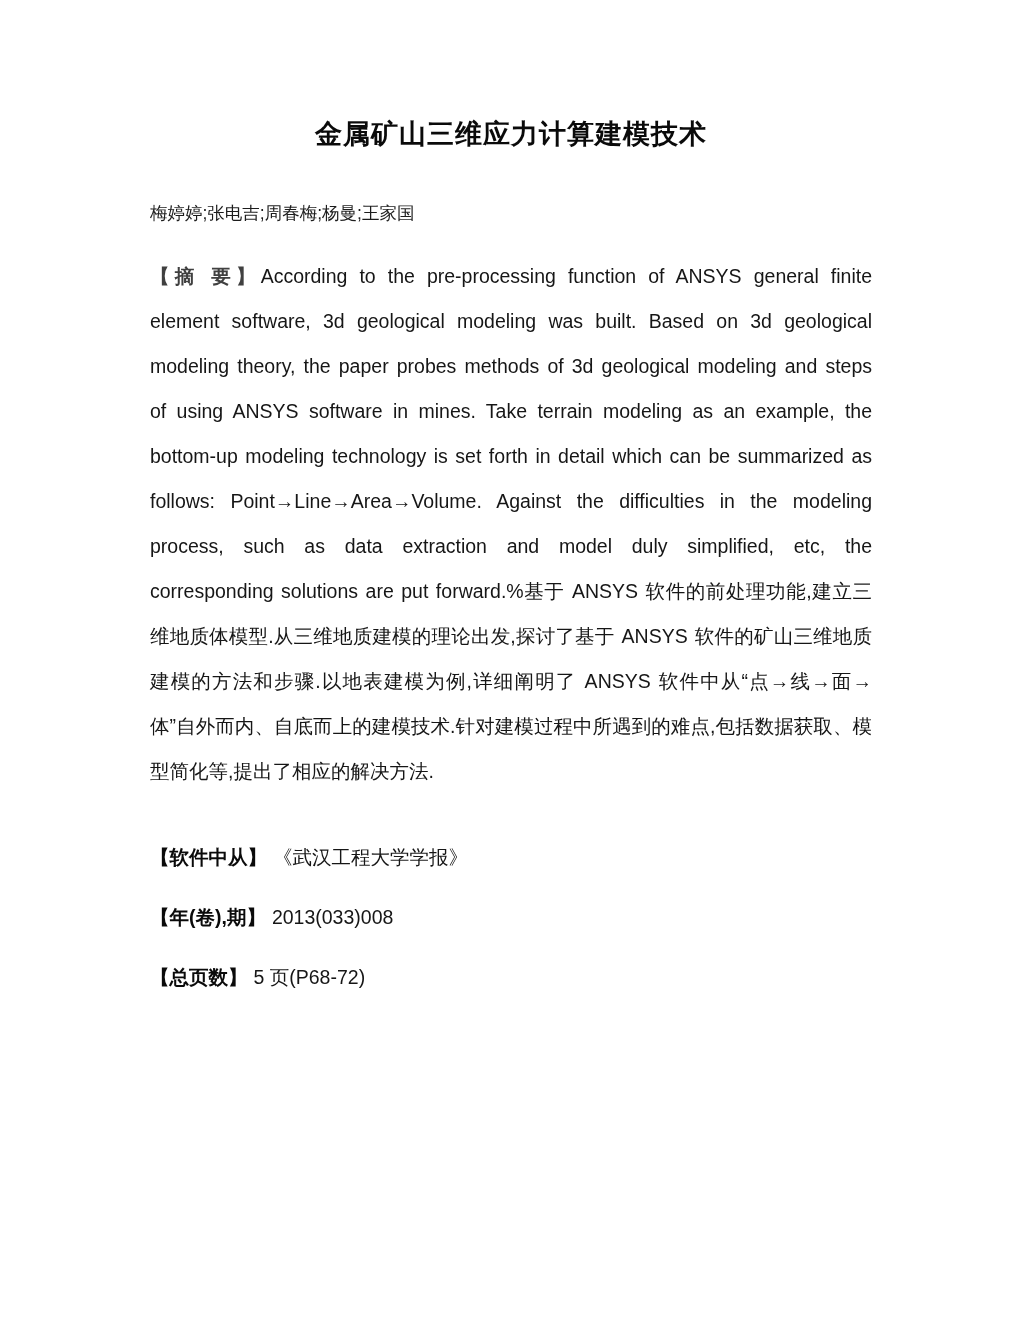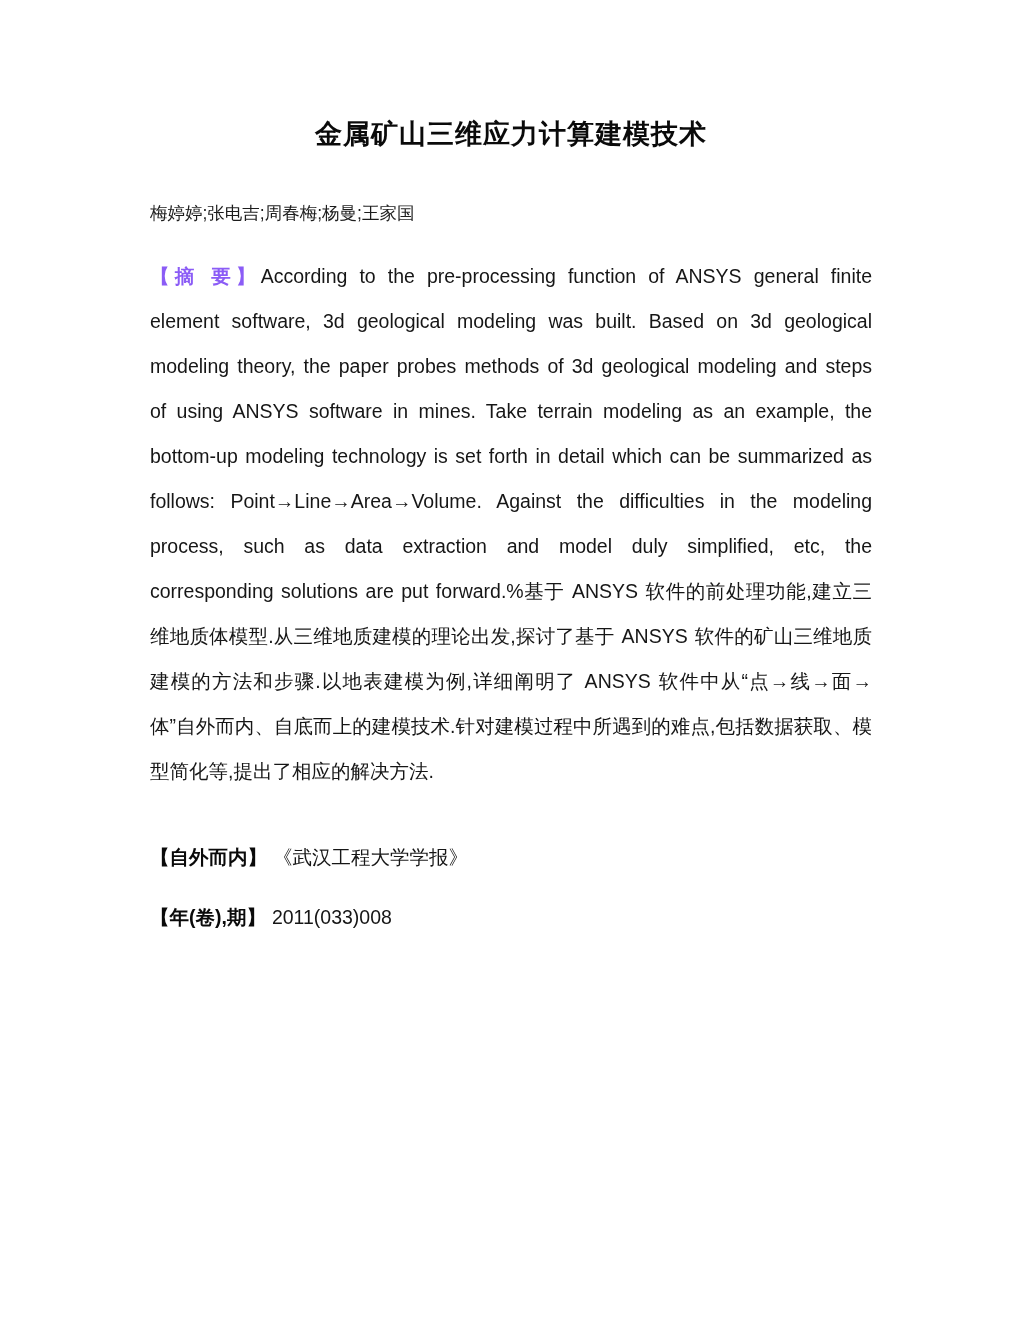--- a/index.html
+++ b/index.html
@@ -37,21 +37,21 @@
   .abstract-paragraph {
     margin: 30px 0 0 0;
     font-size: 19.5px;
     line-height: 45px;
     text-align: justify;
     color: #161616;
     word-spacing: 1.5px;
   }
   .abstract-label {
     font-weight: 700;
-    color: #8b5cf6;
+    color: #404040;
   }
   .meta-block {
     margin-top: 50px;
   }
   .meta-row {
     font-size: 19.5px;
     line-height: 26px;
     margin-bottom: 34px;
     color: #161616;
   }
@@ -68,24 +68,27 @@
 
   <h1 class="paper-title">金属矿山三维应力计算建模技术</h1>
 
   <div class="authors-line">梅婷婷;张电吉;周春梅;杨曼;王家国</div>
 
   <p class="abstract-paragraph"><span class="abstract-label">【摘 要】</span><span>According to the pre-processing function of ANSYS general finite element software, 3d geological modeling was built. Based on 3d geological modeling theory, the paper probes methods of 3d geological modeling and steps of using ANSYS software in mines. Take terrain modeling as an example, the bottom-up modeling technology is set forth in detail which can be summarized as follows: Point→Line→Area→Volume. Against the difficulties in the modeling process, such as data extraction and model duly simplified, etc, the corresponding solutions are put forward.%基于 ANSYS 软件的前处理功能,建立三维地质体模型.从三维地质建模的理论出发,探讨了基于 ANSYS 软件的矿山三维地质建模的方法和步骤.以地表建模为例,详细阐明了 ANSYS 软件中从“点→线→面→体”自外而内、自底而上的建模技术.针对建模过程中所遇到的难点,包括数据获取、模型简化等,提出了相应的解决方法.</span></p>
 
   <div class="meta-block">
 
     <div class="meta-row">
-      <span class="meta-label">【自外而内】</span><span>《武汉工程大学学报》</span>
+      <span class="meta-label">【软件中从】</span><span>《武汉工程大学学报》</span>
     </div>
 
     <div class="meta-row">
-      <span class="meta-label">【年(卷),期】</span><span>2011(033)008</span>
+      <span class="meta-label">【年(卷),期】</span><span>2013(033)008</span>
     </div>
 
+    <div class="meta-row">
+      <span class="meta-label">【总页数】</span><span>5 页(P68-72)</span>
+    </div>
 
 
 
   </div>
 </div>
 
 </body></html>

